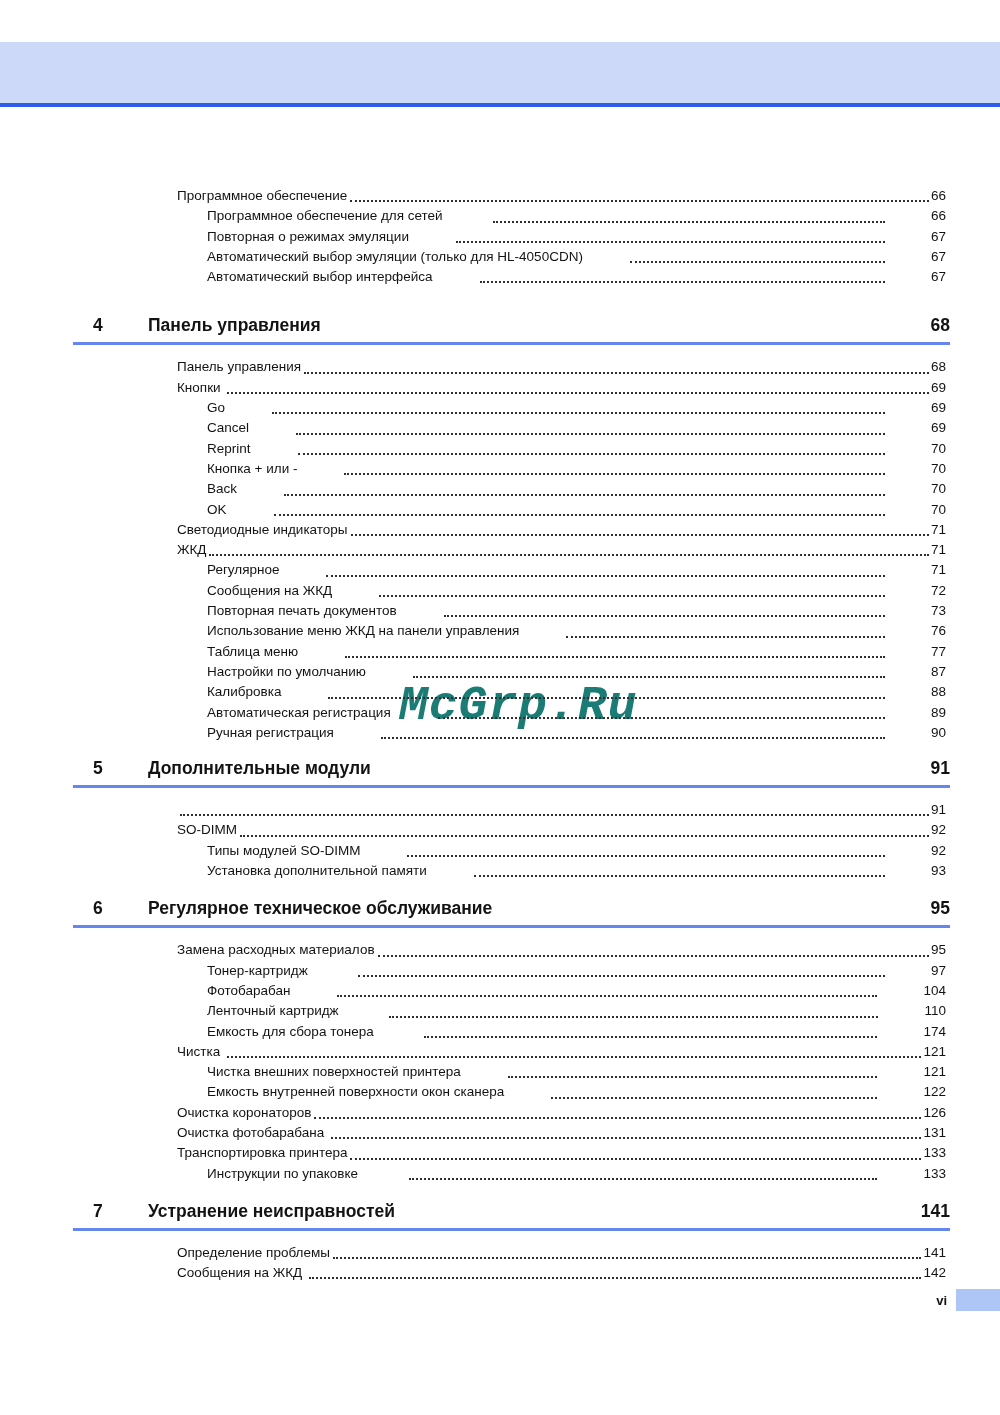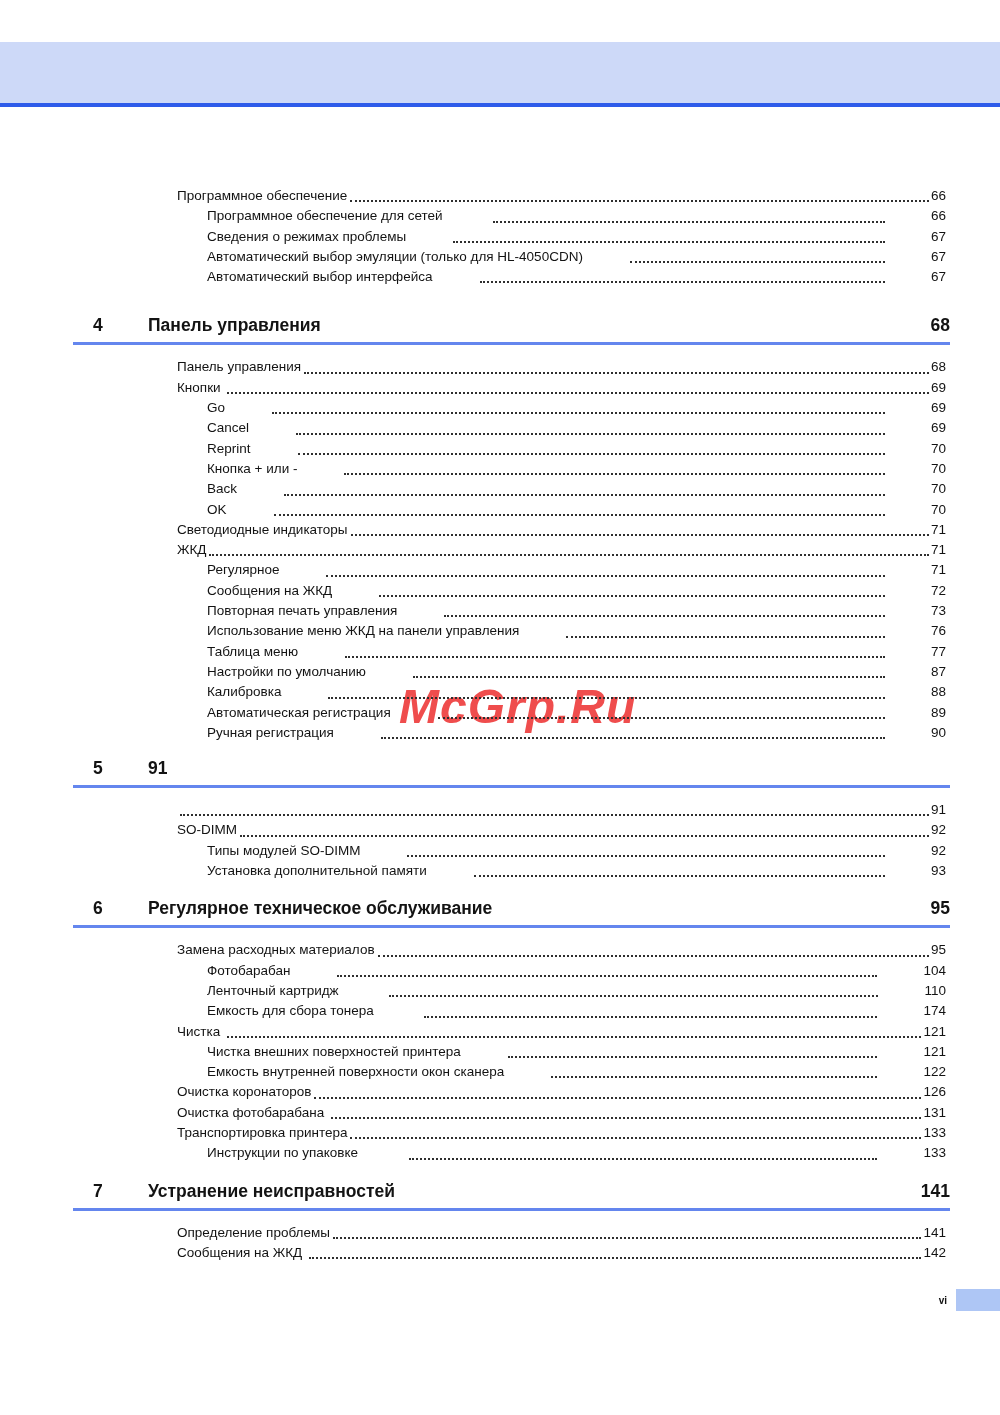--- a/index.html
+++ b/index.html
@@ -35,28 +35,28 @@
   }
   .m26{margin-top:26px;}
   .m13{margin-top:13px;}
   .m15{margin-top:15px;}
   .ch-num{width:55px;}
   .ch-title{flex:1;}
   
   .watermark{
     position:absolute;left:399px;top:679px;z-index:1;
     font-size:48px;font-style:italic;font-weight:bold;
-    letter-spacing:1px;color:#ef4444;opacity:.95;pointer-events:none;
+    letter-spacing:1px;color:#0f766e;opacity:.95;pointer-events:none;font-family:Liberation Mono, monospace;
   }
   
   .footer{
     position:absolute;top:1289px;right:0;z-index:2;
     display:flex;align-items:center;
   }
-  .footer .roman{font-size:10px;font-weight:bold;margin-left:6px;}
+  .footer .roman{font-size:13px;font-weight:bold;margin-left:6px;}
   .footer .accent{width:44px;height:22px;background:#aec6f5;margin-left:9px;}
 </style>
 </head>
 <body>
 
 <div class="header-band"></div>
 
 <div class="watermark">McGrp.Ru</div>
 
 <div class="content">
@@ -66,21 +66,21 @@
       <span class="t">Программное обеспечение</span>
       <span class="dots"></span>
       <span class="p">66</span>
     </div>
     <div class="entry lvl2">
       <span class="t">Программное обеспечение для сетей </span>
       <span class="dots"></span>
       <span class="p">66</span>
     </div>
     <div class="entry lvl2">
-      <span class="t">Сведения о режимах проблемы</span>
+      <span class="t">Повторная о режимах эмуляции</span>
       <span class="dots"></span>
       <span class="p">67</span>
     </div>
     <div class="entry lvl2">
       <span class="t">Автоматический выбор эмуляции (только для HL-4050CDN)</span>
       <span class="dots"></span>
       <span class="p">67</span>
     </div>
     <div class="entry lvl2">
       <span class="t">Автоматический выбор интерфейса</span>
@@ -149,21 +149,21 @@
       <span class="t">Регулярное</span>
       <span class="dots"></span>
       <span class="p">71</span>
     </div>
     <div class="entry lvl2">
       <span class="t">Сообщения на ЖКД</span>
       <span class="dots"></span>
       <span class="p">72</span>
     </div>
     <div class="entry lvl2">
-      <span class="t">Повторная печать управления</span>
+      <span class="t">Повторная печать документов</span>
       <span class="dots"></span>
       <span class="p">73</span>
     </div>
     <div class="entry lvl2">
       <span class="t">Использование меню ЖКД на панели управления</span>
       <span class="dots"></span>
       <span class="p">76</span>
     </div>
     <div class="entry lvl2">
       <span class="t">Таблица меню</span>
@@ -187,20 +187,21 @@
     </div>
     <div class="entry lvl2">
       <span class="t">Ручная регистрация</span>
       <span class="dots"></span>
       <span class="p">90</span>
     </div>
   </div>
 
   <div class="chapter m13">
     <span class="ch-num">5</span>
+    <span class="ch-title">Дополнительные модули</span>
     <span class="ch-page">91</span>
   </div>
   <div class="entries gap">
     <div class="entry lvl1">
       <span class="dots"></span>
       <span class="p">91</span>
     </div>
     <div class="entry lvl1">
       <span class="t">SO-DIMM</span>
       <span class="dots"></span>
@@ -223,20 +224,25 @@
     <span class="ch-title">Регулярное техническое обслуживание</span>
     <span class="ch-page">95</span>
   </div>
   <div class="entries gap">
     <div class="entry lvl1">
       <span class="t">Замена расходных материалов</span>
       <span class="dots"></span>
       <span class="p">95</span>
     </div>
     <div class="entry lvl2">
+      <span class="t">Тонер-картридж </span>
+      <span class="dots"></span>
+      <span class="p">97</span>
+    </div>
+    <div class="entry lvl2">
       <span class="t">Фотобарабан</span>
       <span class="dots"></span>
       <span class="p">104</span>
     </div>
     <div class="entry lvl2">
       <span class="t">Ленточный картридж </span>
       <span class="dots"></span>
       <span class="p">110</span>
     </div>
     <div class="entry lvl2">

